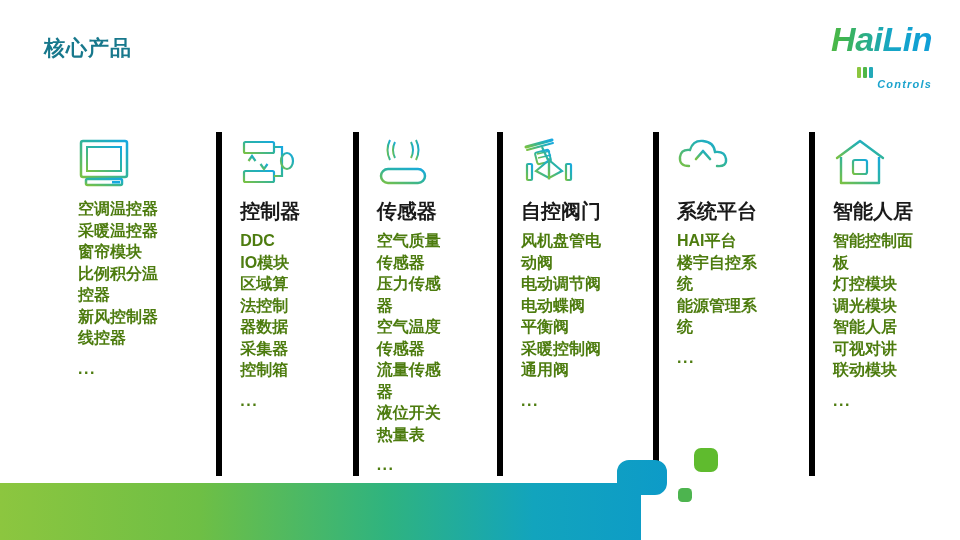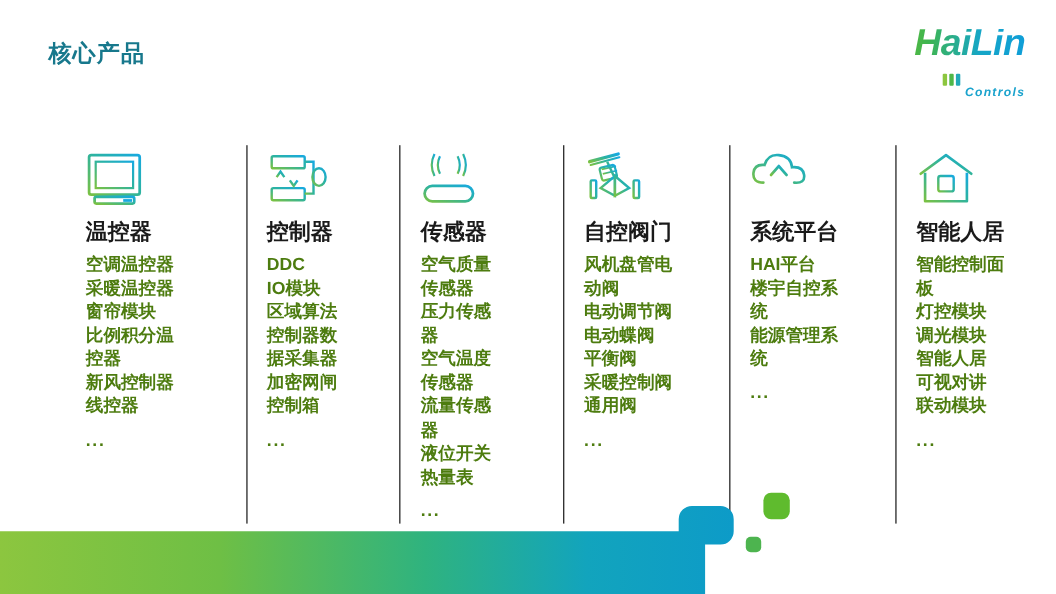--- a/index.html
+++ b/index.html
@@ -84,21 +84,21 @@
     top: 132px;
     width: 845px;
     display: flex;
   }
   .column {
     position: relative;
     box-sizing: border-box;
     padding-right: 10px;
   }
   .column + .column {
-    border-left: 1px solid #000000;
+    border-left: 6px solid #000000;
     padding-left: 18px;
     margin-left: 42px;
   }
   .col-icon {
     height: 56px;
     display: flex;
     align-items: flex-end;
     margin-bottom: 10px;
   }
   .col-title {
@@ -164,21 +164,20 @@
               <stop offset="55%" stop-color="#2bb3a3"></stop>
               <stop offset="100%" stop-color="#17a9e0"></stop>
           </linearGradient>
         </defs>
         <rect x="3" y="3" width="46" height="36" rx="2" fill="none" stroke="url(#g1)" stroke-width="2.5"></rect>
         <rect x="9" y="9" width="34" height="24" fill="none" stroke="url(#g1)" stroke-width="2"></rect>
         <rect x="8" y="41" width="36" height="6" rx="1.5" fill="none" stroke="url(#g1)" stroke-width="2.5"></rect>
         <rect x="34" y="43" width="8" height="2.5" fill="#17a9e0"></rect>
       </svg>
     </div>
-    <div class="col-title">温控器</div>
     <ul class="col-list">
       <li>空调温控器</li>
       <li>采暖温控器</li>
       <li>窗帘模块</li>
       <li>比例积分温控器</li>
       <li>新风控制器</li>
       <li>线控器</li>
       <li class="ellipsis">...</li>
     </ul>
   </div>
@@ -208,21 +207,20 @@
         <path d="M34 9 L42 9 L42 38 L34 38" fill="none" stroke="url(#g2)" stroke-width="2.2"></path>
         <ellipse cx="47" cy="23" rx="6" ry="8" fill="none" stroke="url(#g2)" stroke-width="2.2"></ellipse>
         <line x1="42" y1="23" x2="41" y2="23" stroke="url(#g2)" stroke-width="2.2"></line>
       </svg>
     </div>
     <div class="col-title">控制器</div>
     <ul class="col-list">
       <li>DDC</li>
       <li>IO模块</li>
       <li style="line-height:21.5px;">区域算法控制器数据采集器</li>
-      <li>加密网闸</li>
       <li>控制箱</li>
       <li class="ellipsis">...</li>
     </ul>
   </div>
 
   <div class="column" style="width:145px;">
     <div class="col-icon">
       <svg width="52" height="50" viewBox="0 0 52 50">
         <defs>
           <linearGradient id="g3" x1="0" y1="1" x2="1" y2="0">

